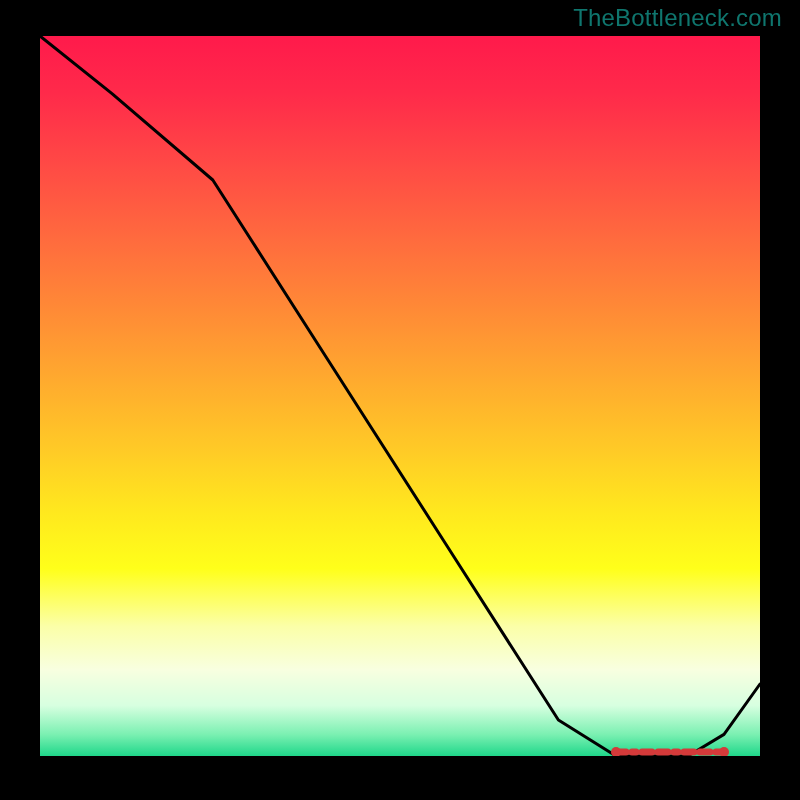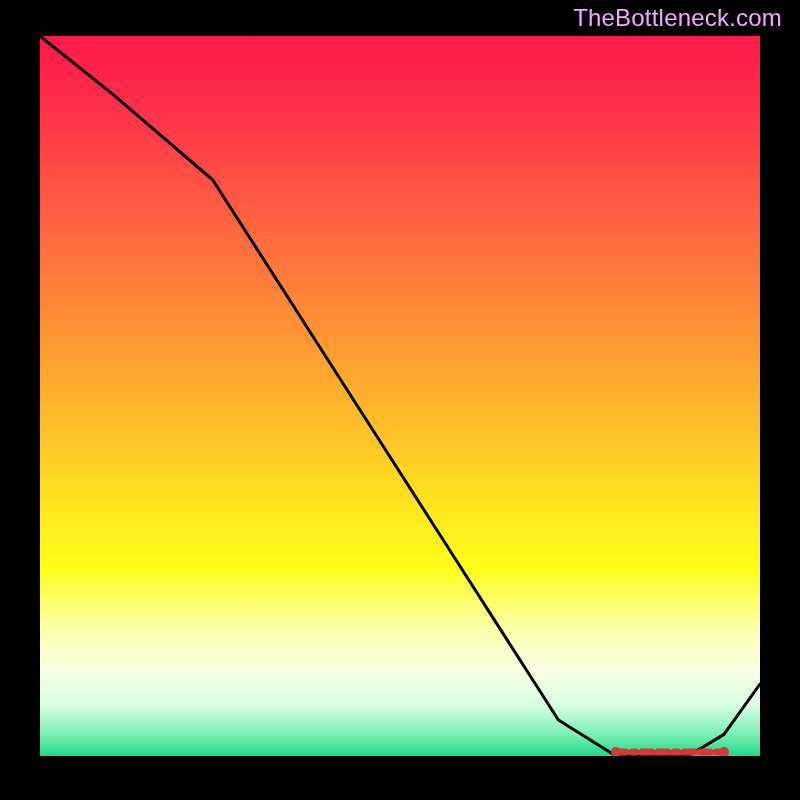--- a/index.html
+++ b/index.html
@@ -14,21 +14,21 @@
   .frame {
     position: relative;
     width: 800px;
     height: 800px;
     background: #000;
   }
   .watermark {
     position: absolute;
     top: 4px;
     right: 18px;
-    color: #f0abfc;
+    color: #0f766e;
     font-size: 24px;
     font-weight: 500;
     letter-spacing: 0.2px;
     user-select: none;
   }
   .plot {
     position: absolute;
     left: 40px;
     top: 36px;
     width: 720px;

